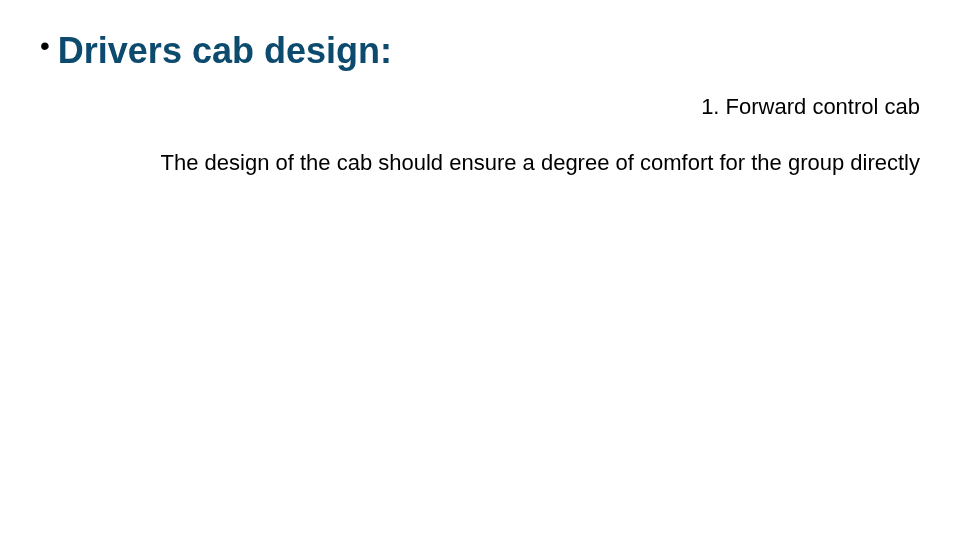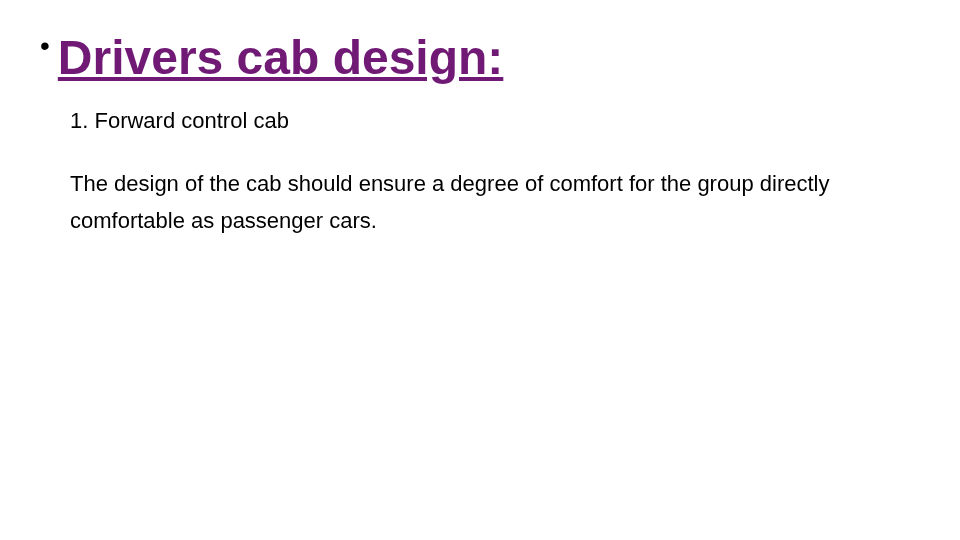--- a/index.html
+++ b/index.html
@@ -32,39 +32,39 @@
 
     .bullet {
       font-size: 28px;
       color: #000;
       margin-right: 8px;
       margin-top: 2px;
       line-height: 1;
     }
 
     .title {
-      font-size: 48px;
+      font-size: 36px;
       font-weight: bold;
-      color: #701a75;
+      color: #0c4a6e;
       line-height: 1.15;
-      text-decoration: underline;
     }
 
     .content {
       padding-left: 30px;
+      text-align: right;
     }
 
     .list-item {
       font-size: 22px;
       color: #000000;
       line-height: 1.6;
     }
 
     .description {
-      margin-top: 28px;
+      margin-top: 20px;
       font-size: 22px;
       color: #000000;
       line-height: 1.65;
       padding-left: 0;
     }
   </style>
 </head>
 <body>
 
 <div class="page">
@@ -72,17 +72,16 @@
   <div class="title-area">
     <span class="bullet">•</span>
     <h1 class="title">Drivers cab design:</h1>
   </div>
 
   <div class="content">
     <div class="list-item">1. Forward control cab</div>
 
     <div class="description">
       <div>The design of the cab should ensure a degree of comfort for the group directly</div>
-      <div>comfortable as passenger cars.</div>
     </div>
   </div>
 
 </div>
 
 </body></html>

